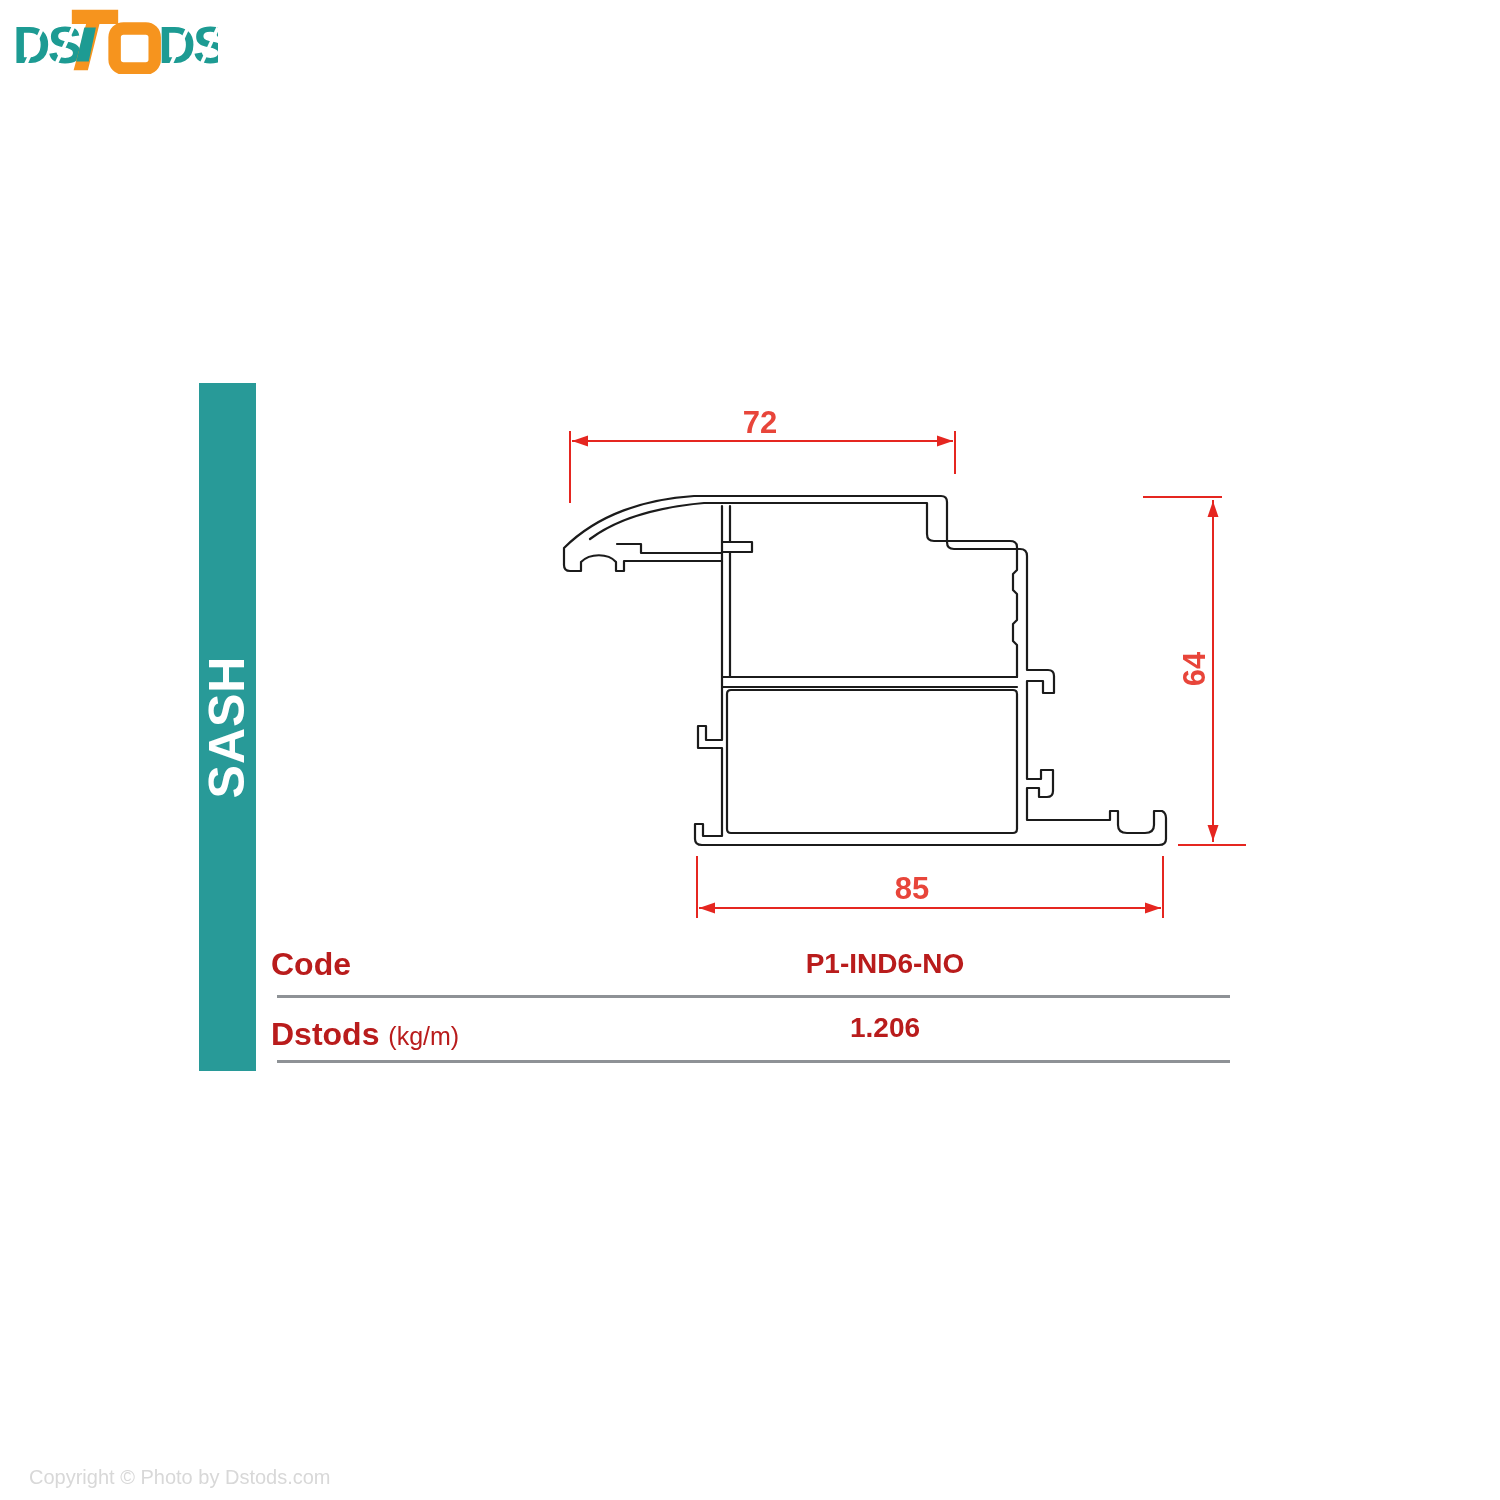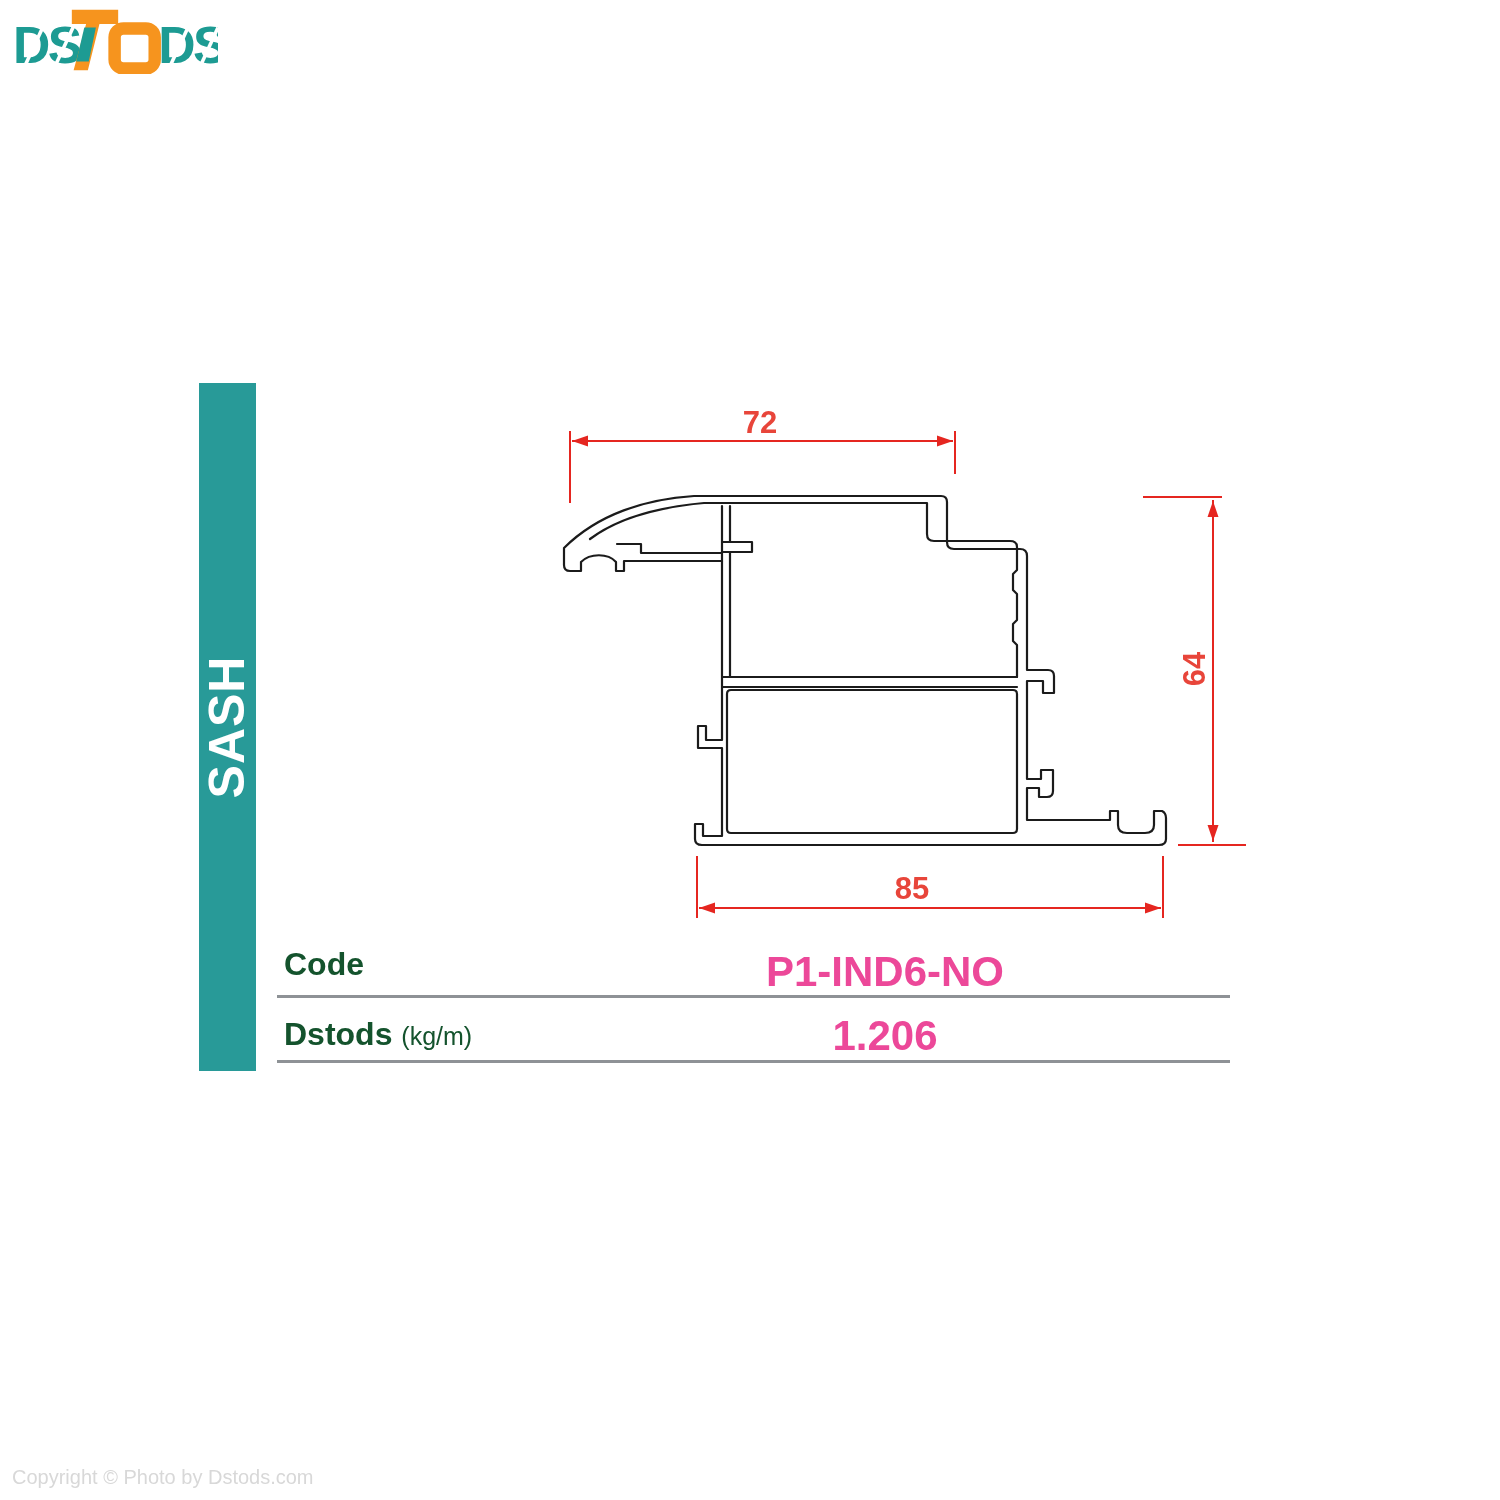--- a/index.html
+++ b/index.html
@@ -16,40 +16,40 @@
   }
   .sash-bar span{
     transform:rotate(-90deg);color:#ffffff;font-size:50px;font-weight:bold;
     letter-spacing:1px;white-space:nowrap;
   }
   
   .drawing{position:absolute;left:540px;top:380px;width:720px;height:570px;}
   .drawing text{font-family:"Liberation Sans",sans-serif;}
   
   .spec-label{
-    position:absolute;left:284px;color:#14532d;font-size:32px;font-weight:bold;
+    position:absolute;left:271px;color:#b91c1c;font-size:32px;font-weight:bold;
     white-space:nowrap;
   }
   .spec-label .unit{font-size:25px;font-weight:normal;}
   .spec-value{
-    position:absolute;left:540px;width:690px;text-align:center;color:#ec4899;
-    font-size:42px;font-weight:bold;white-space:nowrap;
+    position:absolute;left:540px;width:690px;text-align:center;color:#b91c1c;
+    font-size:28px;font-weight:bold;white-space:nowrap;
   }
   .spec-line{
     position:absolute;left:277px;width:953px;height:3px;background:#8e9296;
   }
   .row1-label{top:946px;}
   .row1-value{top:948px;}
   .line1{top:995px;}
   .row2-label{top:1016px;}
   .row2-value{top:1012px;}
   .line2{top:1060px;}
   
   .copyright{
-    position:absolute;left:12px;top:1466px;font-size:20px;color:#d8d8d8;
+    position:absolute;left:29px;top:1466px;font-size:20px;color:#d8d8d8;
   }
 </style>
 </head>
 <body>
 
 <svg class="logo" viewBox="0 0 230 76" aria-hidden="true">
   <g>
     <text x="0" y="64" font-size="58" font-weight="bold" fill="#1d9b93" letter-spacing="-3">DS</text>
     <line x1="12" y1="70" x2="38" y2="14" stroke="#ffffff" stroke-width="4"></line>
     <line x1="46" y1="70" x2="72" y2="14" stroke="#ffffff" stroke-width="4"></line>

